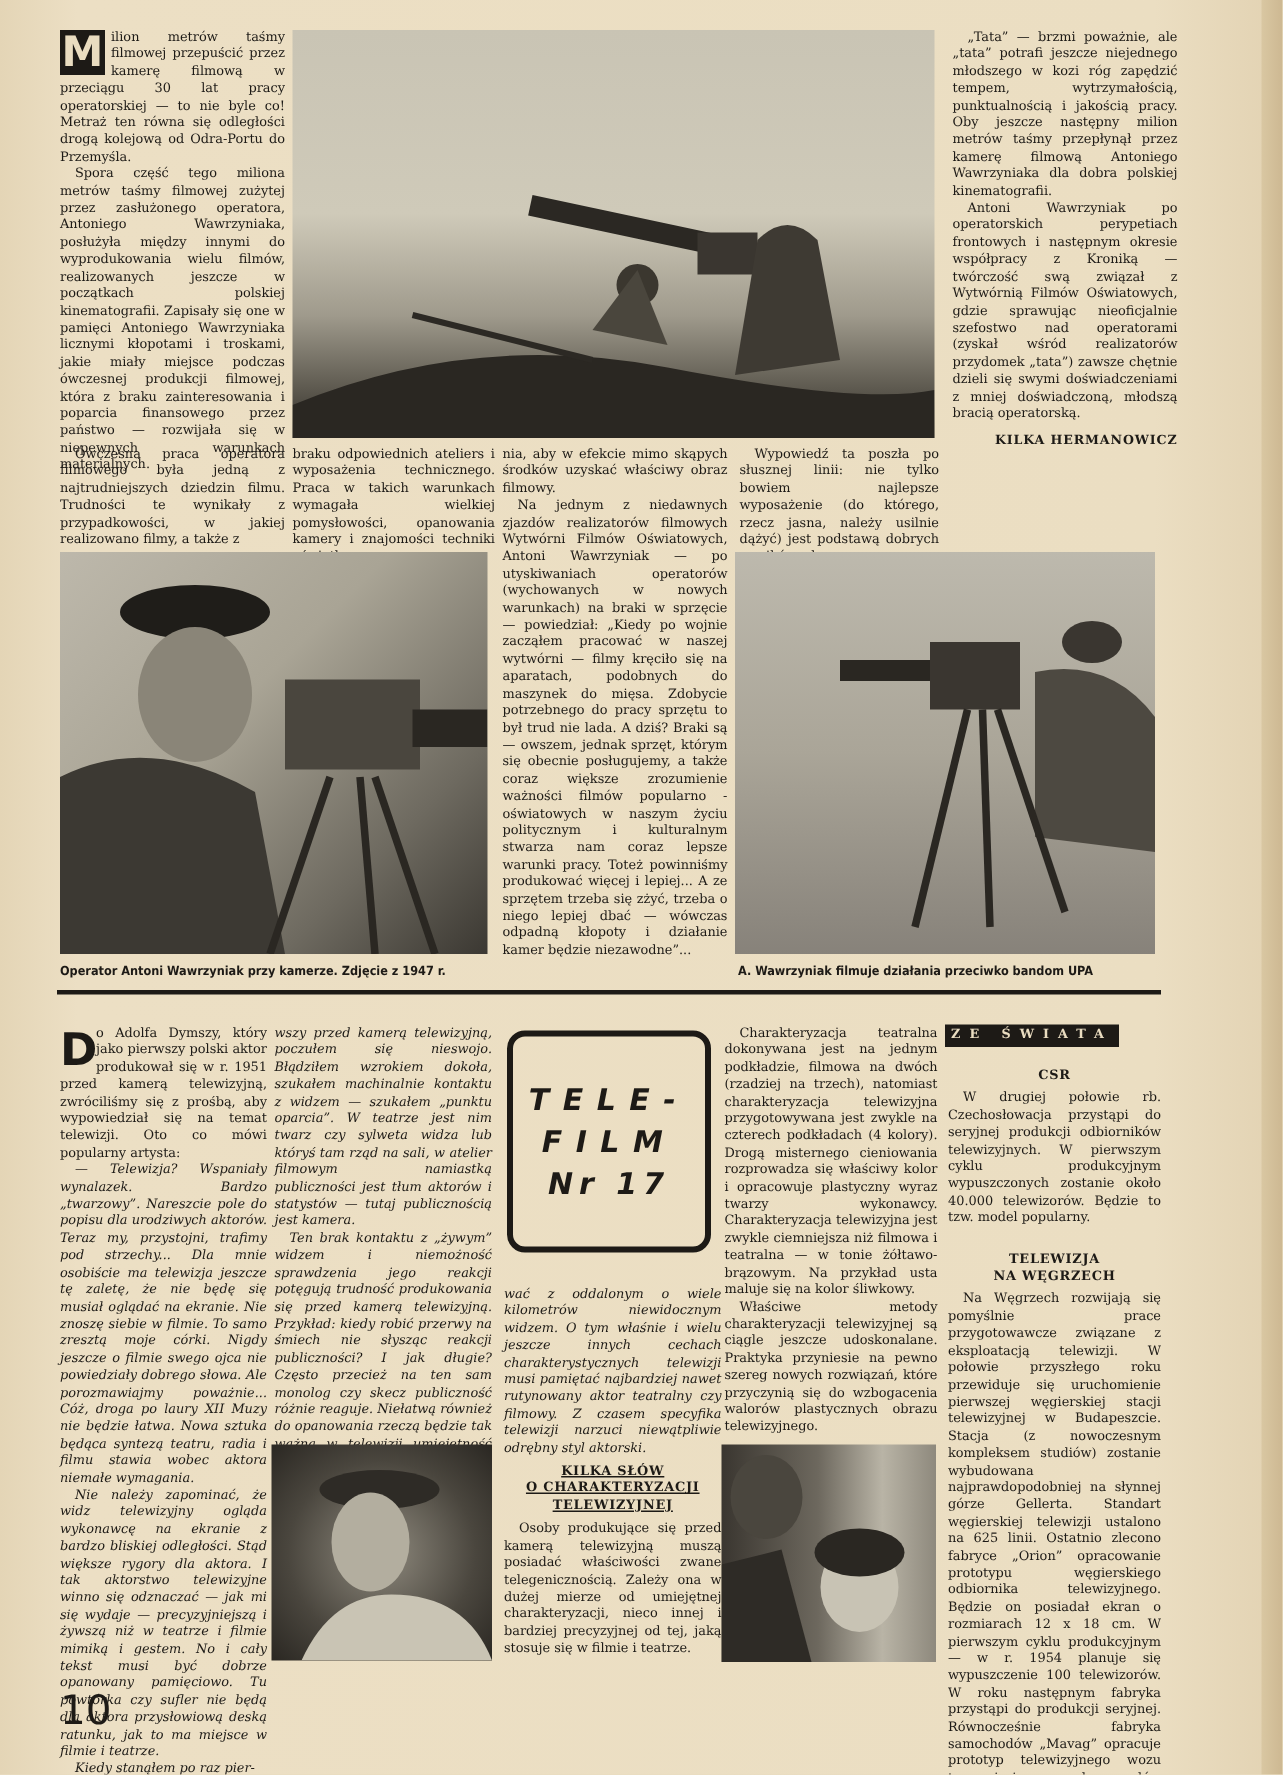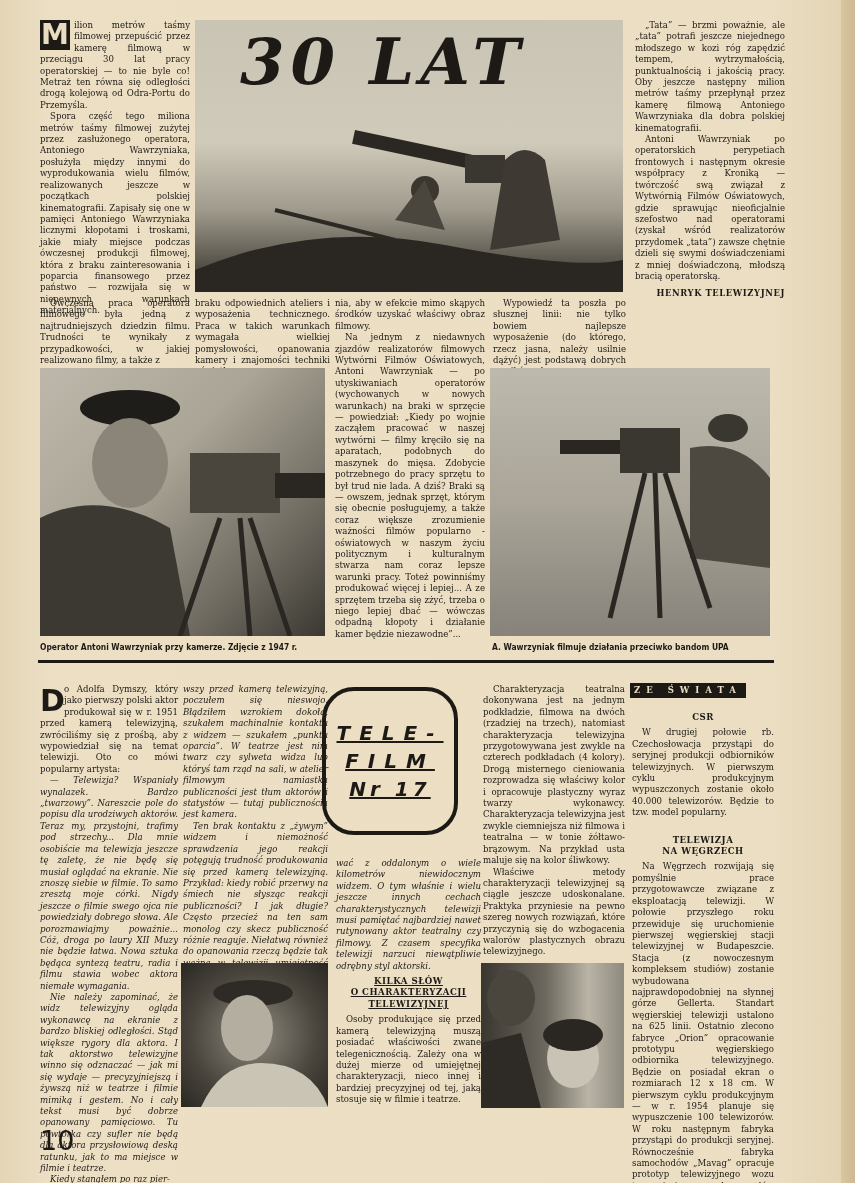--- a/index.html
+++ b/index.html
@@ -14,22 +14,22 @@
   .ital{font-style:italic;font-family:"DejaVu Serif", serif;}
   .photo{position:absolute;overflow:hidden;}
   .dropcap{float:left;background:#1d1a16;color:#e9dcc0;font-family:"DejaVu Sans", sans-serif;
            font-weight:bold;margin:0 4px 0 0;text-align:center;}
   .caption{position:absolute;font-family:"DejaVu Sans Condensed","DejaVu Sans", sans-serif;font-size:8.4px;font-weight:bold;white-space:nowrap;}
   .rule{position:absolute;height:3px;background:#1d1a16;}
   .heading{text-align:center;font-weight:bold;font-size:8.6px;letter-spacing:0.5px;margin:4px 0 4px;}
   .sig{text-align:right;font-weight:bold;font-size:8.4px;letter-spacing:0.6px;margin-top:6px;}
   .bigtitle{position:absolute;left:240px;top:24px;font-family:"DejaVu Serif", serif;font-style:italic;
             font-weight:bold;font-size:64px;letter-spacing:6px;color:#1d1a16;}
-  .telefilm{position:absolute;left:322px;top:687px;width:136px;height:148px;border:4px solid #1d1a16;border-radius:32px;
-            box-sizing:border-box;display:flex;flex-direction:column;align-items:center;justify-content:center;text-decoration:underline;}
+  .telefilm{position:absolute;left:338px;top:687px;width:136px;height:148px;border:4px solid #1d1a16;border-radius:12px;
+            box-sizing:border-box;display:flex;flex-direction:column;align-items:center;justify-content:center;}
   .telefilm div{font-family:"DejaVu Sans", sans-serif;font-style:italic;font-weight:bold;font-size:20px;letter-spacing:9px;line-height:28px;}
   .zeswiata{position:absolute;left:630px;top:683px;width:116px;height:15px;background:#1d1a16;color:#e9dcc0;
             font-size:8.5px;letter-spacing:6px;text-align:center;line-height:15px;font-weight:bold;}
   .pagenum{position:absolute;left:40px;top:1125px;font-family:"DejaVu Sans", sans-serif;font-size:27px;}
 </style>
 </head>
 <body>
 
 <div class="page">
   <div class="edge-right"></div>
@@ -38,21 +38,20 @@
     <svg width="428" height="272">
       <rect x="160" y="110" width="140" height="14" transform="rotate(12 160 110)" fill="#2b2823"></rect>
       <rect x="270" y="135" width="40" height="28" fill="#3a3630"></rect>
       <circle cx="230" cy="170" r="14" fill="#3b372f"></circle>
       <path d="M200 200 L230 160 L250 210 Z" fill="#4a463d"></path>
       <path d="M310 140 q20 -20 40 0 l15 80 l-70 10 z" fill="#3e3a33"></path>
       <path d="M0 250 Q120 200 250 225 T428 240 L428 272 L0 272 Z" fill="#2a2722"></path>
       <line x1="80" y1="190" x2="200" y2="220" stroke="#2c2924" stroke-width="4"></line>
     </svg>
   </div>
-  <div class="bigtitle">30 LAT</div>
 
   <div class="col" style="left:40px;top:20px;width:150px;">
     <p class="noind">
       <span class="dropcap" style="width:30px;height:30px;font-size:28px;line-height:30px;">M</span><span>ilion metrów taśmy filmowej przepuścić przez kamerę filmową w przeciągu 30 lat pracy operatorskiej — to nie byle co! Metraż ten równa się odległości drogą kolejową od Odra-Portu do Przemyśla.</span>
     </p>
     <p>Spora część tego miliona metrów taśmy filmowej zużytej przez zasłużonego operatora, Antoniego Wawrzyniaka, posłużyła między innymi do wyprodukowania wielu filmów, realizowanych jeszcze w początkach polskiej kinematografii. Zapisały się one w pamięci Antoniego Wawrzyniaka licznymi kłopotami i troskami, jakie miały miejsce podczas ówczesnej produkcji filmowej, która z braku zainteresowania i poparcia finansowego przez państwo — rozwijała się w niepewnych warunkach materialnych.</p>
   </div>
   <div class="col" style="left:40px;top:298px;width:150px;">
     <p>Ówczesna praca operatora filmowego była jedną z najtrudniejszych dziedzin filmu. Trudności te wynikały z przypadkowości, w jakiej realizowano filmy, a także z</p>
   </div>
@@ -62,21 +61,21 @@
   <div class="col" style="left:335px;top:298px;width:150px;">
     <p class="noind">nia, aby w efekcie mimo skąpych środków uzyskać właściwy obraz filmowy.</p>
     <p>Na jednym z niedawnych zjazdów realizatorów filmowych Wytwórni Filmów Oświatowych, Antoni Wawrzyniak — po utyskiwaniach operatorów (wychowanych w nowych warunkach) na braki w sprzęcie — powiedział: „Kiedy po wojnie zacząłem pracować w naszej wytwórni — filmy kręciło się na aparatach, podobnych do maszynek do mięsa. Zdobycie potrzebnego do pracy sprzętu to był trud nie lada. A dziś? Braki są — owszem, jednak sprzęt, którym się obecnie posługujemy, a także coraz większe zrozumienie ważności filmów popularno - oświatowych w naszym życiu politycznym i kulturalnym stwarza nam coraz lepsze warunki pracy. Toteż powinniśmy produkować więcej i lepiej... A ze sprzętem trzeba się zżyć, trzeba o niego lepiej dbać — wówczas odpadną kłopoty i działanie kamer będzie niezawodne”...</p>
   </div>
   <div class="col" style="left:493px;top:298px;width:133px;">
     <p>Wypowiedź ta poszła po słusznej linii: nie tylko bowiem najlepsze wyposażenie (do którego, rzecz jasna, należy usilnie dążyć) jest podstawą dobrych wyników, ale</p>
   </div>
   <div class="col" style="left:635px;top:20px;width:150px;">
     <p>„Tata” — brzmi poważnie, ale „tata” potrafi jeszcze niejednego młodszego w kozi róg zapędzić tempem, wytrzymałością, punktualnością i jakością pracy. Oby jeszcze następny milion metrów taśmy przepłynął przez kamerę filmową Antoniego Wawrzyniaka dla dobra polskiej kinematografii.</p>
     <p>Antoni Wawrzyniak po operatorskich perypetiach frontowych i następnym okresie współpracy z Kroniką — twórczość swą związał z Wytwórnią Filmów Oświatowych, gdzie sprawując nieoficjalnie szefostwo nad operatorami (zyskał wśród realizatorów przydomek „tata”) zawsze chętnie dzieli się swymi doświadczeniami z mniej doświadczoną, młodszą bracią operatorską.</p>
-    <div class="sig">HENRYK TELEWIZYJNEJ</div>
+    <div class="sig">KILKA HERMANOWICZ</div>
   </div>
 
   <div class="photo" style="left:40px;top:368px;width:285px;height:268px;background:linear-gradient(135deg,#bdb8ab 0%,#a9a495 40%,#6e6a60 75%,#3b3832 100%);">
     <svg width="285" height="268">
       <ellipse cx="90" cy="40" rx="50" ry="18" fill="#1f1d19"></ellipse>
       <ellipse cx="90" cy="95" rx="38" ry="45" fill="#8a8578"></ellipse>
       <path d="M0 150 Q60 120 130 160 L150 268 L0 268 Z" fill="#3c3933"></path>
       <rect x="150" y="85" width="90" height="60" fill="#4a463e"></rect>
       <rect x="235" y="105" width="50" height="25" fill="#2a2722"></rect>
       <line x1="180" y1="150" x2="140" y2="268" stroke="#2a2722" stroke-width="5"></line>

